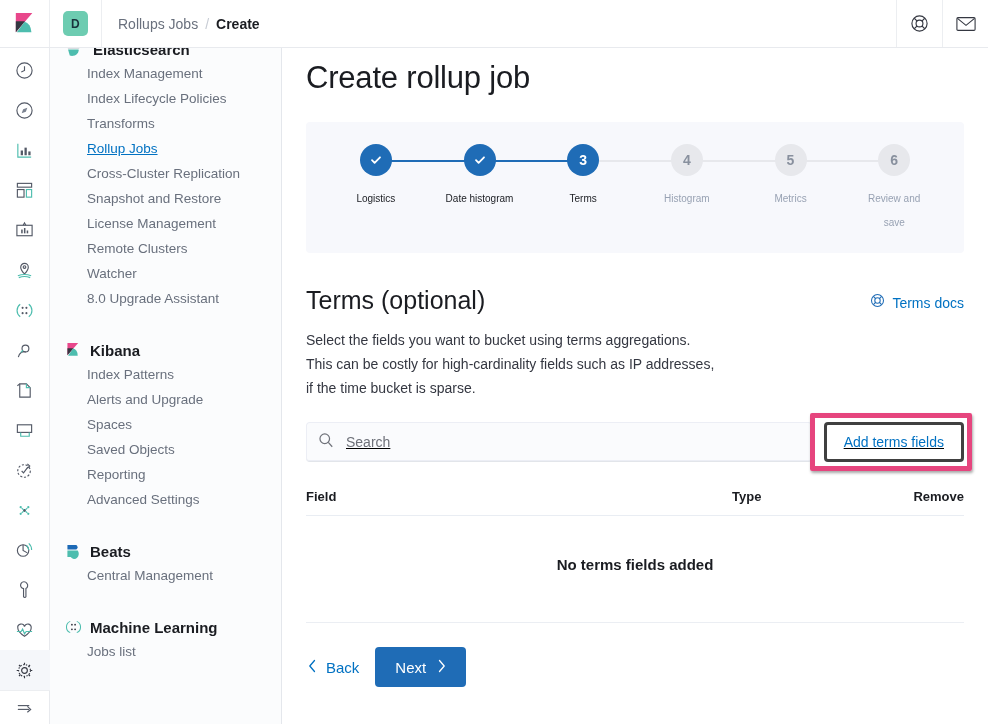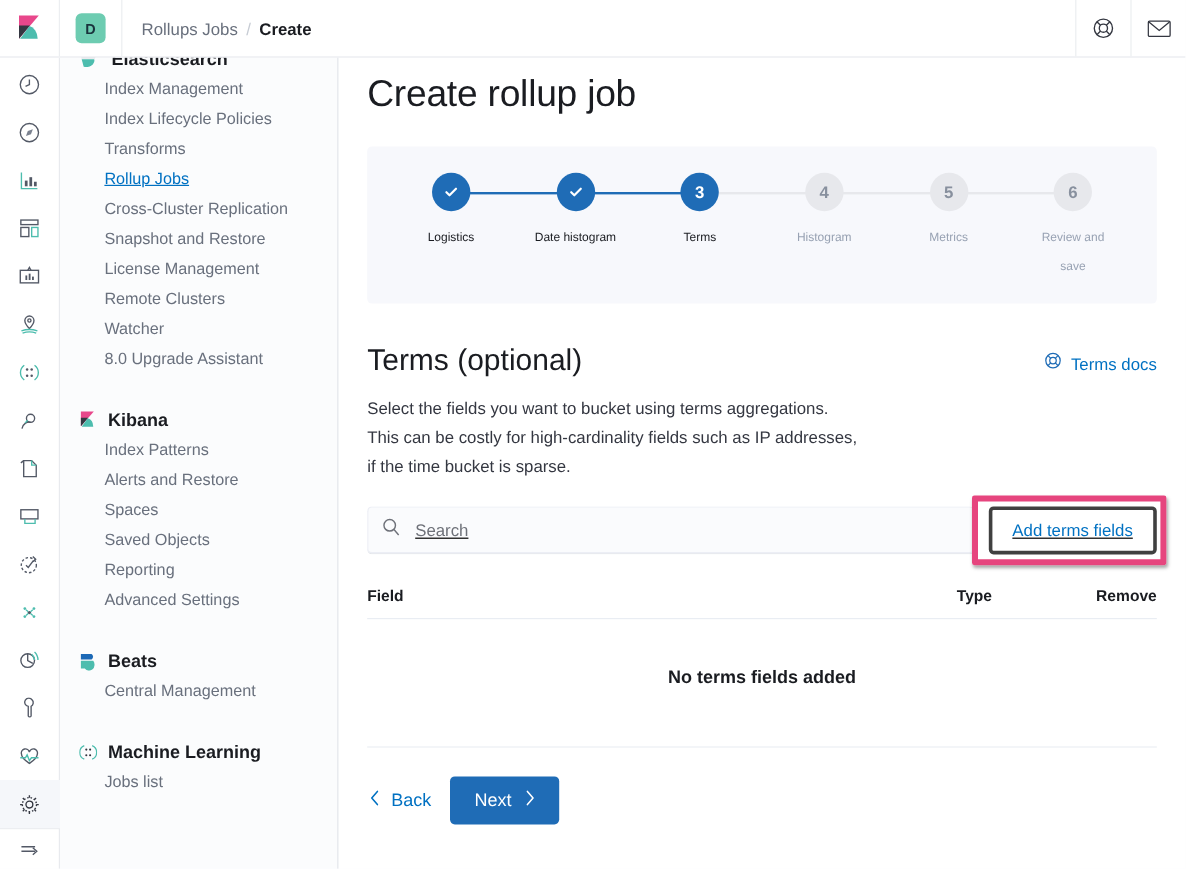--- a/index.html
+++ b/index.html
@@ -216,21 +216,21 @@
   .tbl {
     margin: 27px 24px 0 24px;
   }
   .tbl-head {
     display: flex; align-items: center;
     font-size: 13px; font-weight: bold; color: #1a1c21;
     padding-bottom: 11px;
     border-bottom: 1px solid #e9edf3;
   }
   .col-field { flex: 1 1 auto; }
-  .col-type  { width: 160px; text-align: center; }
+  .col-type  { width: 160px; text-align: left; }
   .col-remove{ width: 72px; text-align: right; }
   .tbl-empty {
     height: 96px;
     display: flex; align-items: center; justify-content: center;
     font-size: 15px; font-weight: bold; color: #1a1c21;
   }
   .hr {
     margin: 10px 24px 0 24px; height: 1px; background: #ebeef3;
   }
 
@@ -469,21 +469,21 @@
         <span>
           <svg class="grp-icon" viewBox="0 0 16 17">
             <path d="M1.5,1 L13,1 L1.5,14 Z" fill="#e8478b"></path>
             <path d="M1.5,6.5 L8,6.5 L1.5,14 Z" fill="#343741"></path>
             <path d="M2.2,14.5 L12.5,14.5 A6,8 0 0 0 7.5,7 Z" fill="#4dbdae"></path>
           </svg>
         </span>
         <span>Kibana</span>
       </div>
       <a class="nav-link">Index Patterns</a>
-      <a class="nav-link">Alerts and Restore</a>
+      <a class="nav-link">Alerts and Upgrade</a>
       <a class="nav-link">Spaces</a>
       <a class="nav-link">Saved Objects</a>
       <a class="nav-link">Reporting</a>
       <a class="nav-link">Advanced Settings</a>
 
       <div class="nav-group-title" style="margin-top:27px;">
         <span>
           <svg class="grp-icon" viewBox="0 0 16 17">
             <path d="M1.5,2 H11 A3,3 0 0 1 11,7 H1.5 Z" fill="#1c69b6"></path>
             <path d="M1.5,8 H12.5 A4,4.5 0 0 1 5,15 H1.5 Z" fill="#4dbdae"></path>

